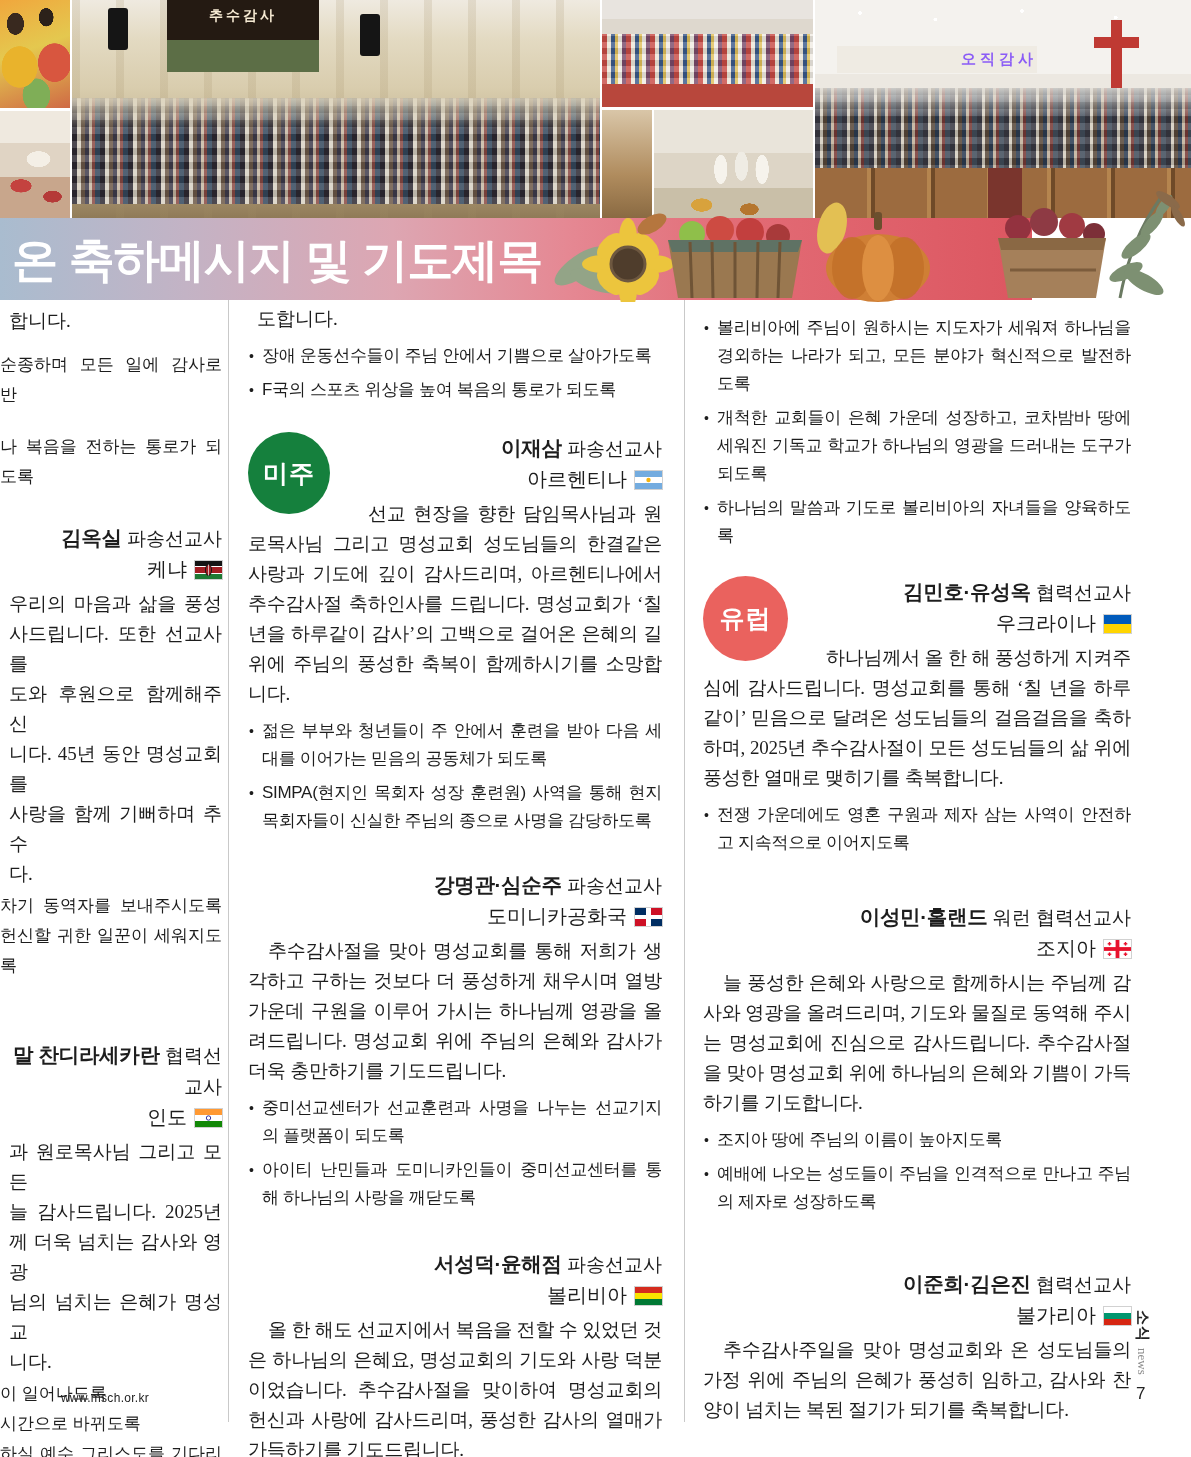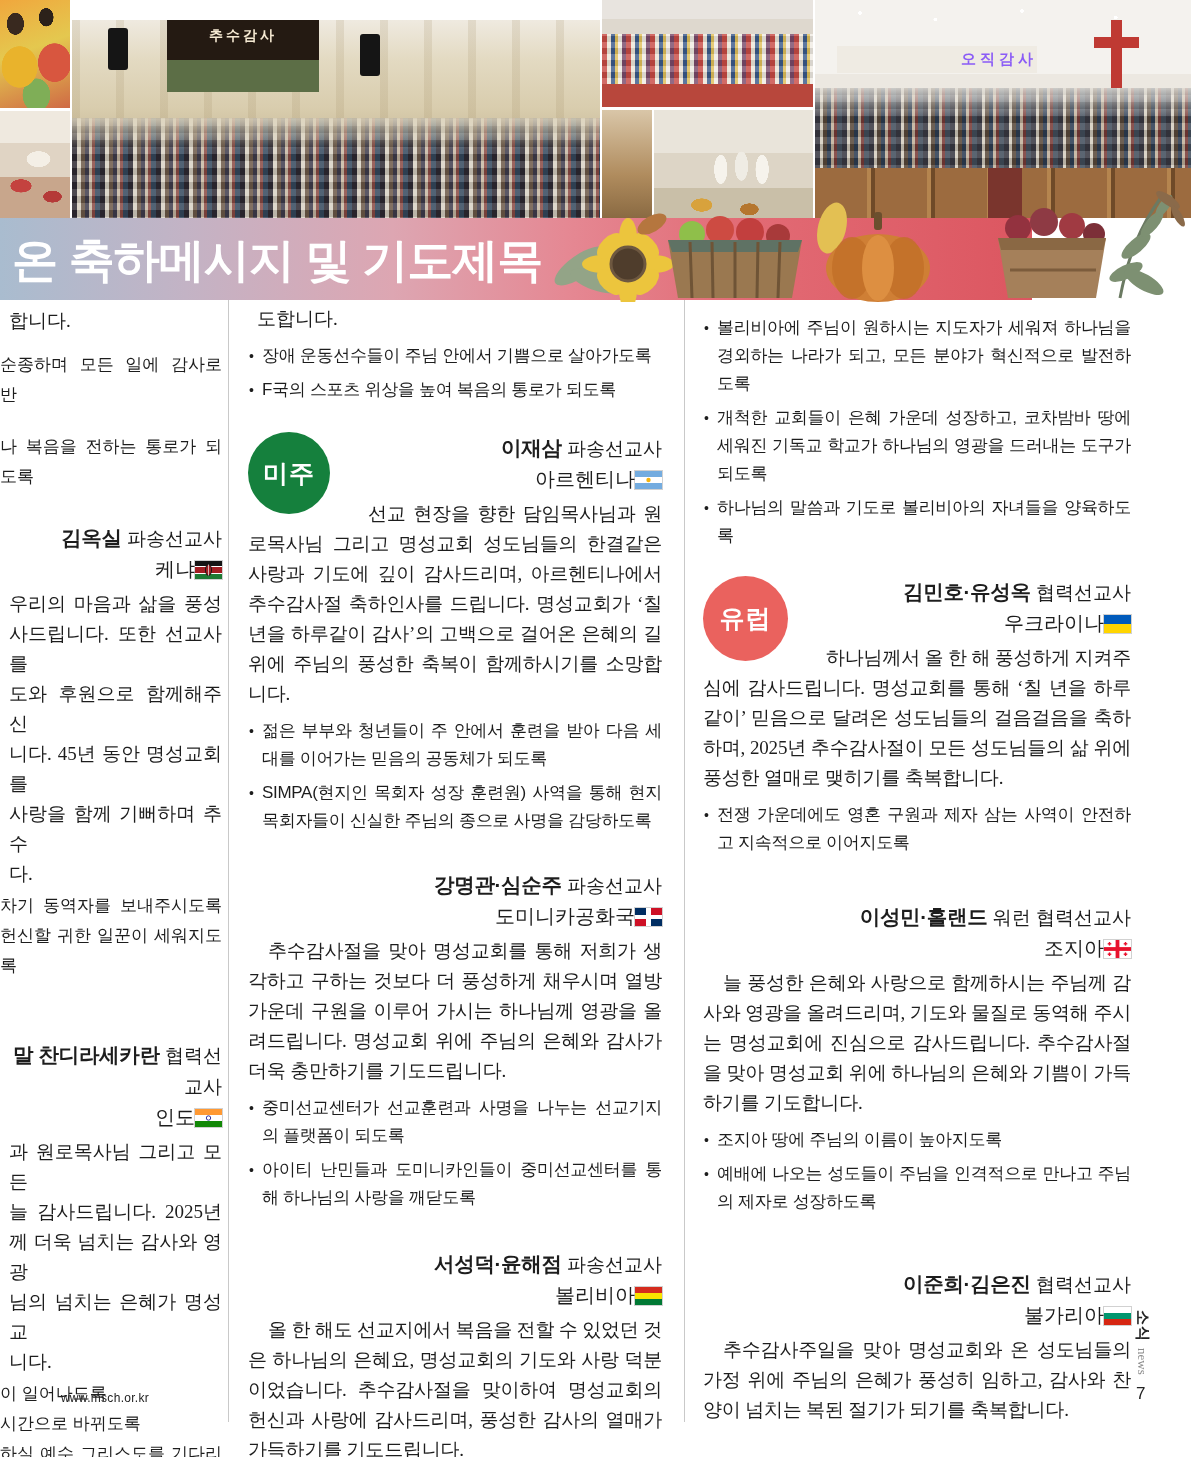--- a/index.html
+++ b/index.html
@@ -20,21 +20,21 @@
       linear-gradient(160deg,#f0a73d,#e4c84f 45%,#cf6a45);}
   .ph2{left:0;top:111px;width:70px;height:107px;
     background:
       radial-gradient(16px 10px at 30% 70%, #c4423f 0 65%, transparent 67%),
       radial-gradient(14px 9px at 75% 80%, #b53a38 0 65%, transparent 67%),
       radial-gradient(18px 12px at 55% 45%, #f4efe6 0 65%, transparent 67%),
       linear-gradient(180deg,#efe9df 0 30%,#e0d4c4 30% 62%,#c8a68c 62% 100%);}
   .ph3{left:72px;top:0;width:528px;height:218px;
     background:
       repeating-linear-gradient(90deg, rgba(160,140,100,.18) 0 8px, transparent 8px 44px),
-      linear-gradient(180deg,#efeae0 0,#e3dac2 18%,#d9cdae 40%,#cdbf9e 52%,#c3b493 62%,#ab9672 86%,#8f7a57 100%); margin-top: 20px;}
+      linear-gradient(180deg,#efeae0 0,#e3dac2 18%,#d9cdae 40%,#cdbf9e 52%,#c3b493 62%,#ab9672 86%,#8f7a57 100%);}
   .screen{position:absolute;left:95px;top:0;width:152px;height:72px;
     background:linear-gradient(180deg,#241a12 0 55%,#5c6e46 55% 100%);
     color:#f5e9d2;font-size:14px;font-weight:bold;letter-spacing:3px;
     display:flex;justify-content:center;align-items:flex-start;padding-top:7px;box-sizing:border-box;}
   .spk{position:absolute;width:20px;height:42px;background:#151515;border-radius:3px;}
   .s1{left:36px;top:8px;} .s2{left:288px;top:14px;}
   .crowd{position:absolute;left:0;right:0;}
   .c3{top:98px;height:106px;
     background:
       linear-gradient(180deg, rgba(222,213,189,.85), rgba(222,213,189,0) 30%),
@@ -92,21 +92,21 @@
   .col-right{left:703px;width:428px;}
 
   .lc{font-size:19px;line-height:30px;text-align:justify;}
   .lc.jl{text-align-last:justify;}
   .lc.left{text-align:left;text-align-last:left;}
   .lc.sans{font-family:"Liberation Sans","DejaVu Sans",sans-serif;font-size:17px;}
 
   .cont{margin:4px 0 0;font-size:19px;line-height:30px;}
   .sec-head{text-align:right;line-height:31px;font-size:19px;}
   .sec-head .nm{font-weight:bold;font-size:20.5px;letter-spacing:-0.3px;}
-  .country-line{display:flex;justify-content:flex-end;align-items:center;font-size:20px;line-height:31px;}
+  .country-line{display:flex;justify-content:flex-end;align-items:center;gap:8px;font-size:20px;line-height:31px;}
   .flag{display:inline-block;line-height:0;outline:1px solid rgba(0,0,0,.18);}
   .flag svg{display:block;width:27px;height:18px;}
   .body-p{margin:4px 0 0;font-family:"Liberation Serif","DejaVu Serif",serif;font-size:19px;line-height:30px;
     text-align:justify;text-indent:20px;letter-spacing:-0.2px;}
   .blist{list-style:none;margin:8px 0 0;padding:0;font-size:17px;line-height:28px;}
   .blist li{position:relative;padding-left:14px;margin-top:6px;text-align:justify;letter-spacing:-0.3px;}
   .blist li::before{content:"\2022";position:absolute;left:1px;top:0;font-size:14px;}
   .region-circle{float:left;width:82px;height:82px;border-radius:50%;color:#fff;font-size:25px;font-weight:bold;
     display:flex;align-items:center;justify-content:center;margin:0 18px 8px 0;letter-spacing:1px;}
   .americas{background:#15803d;}

